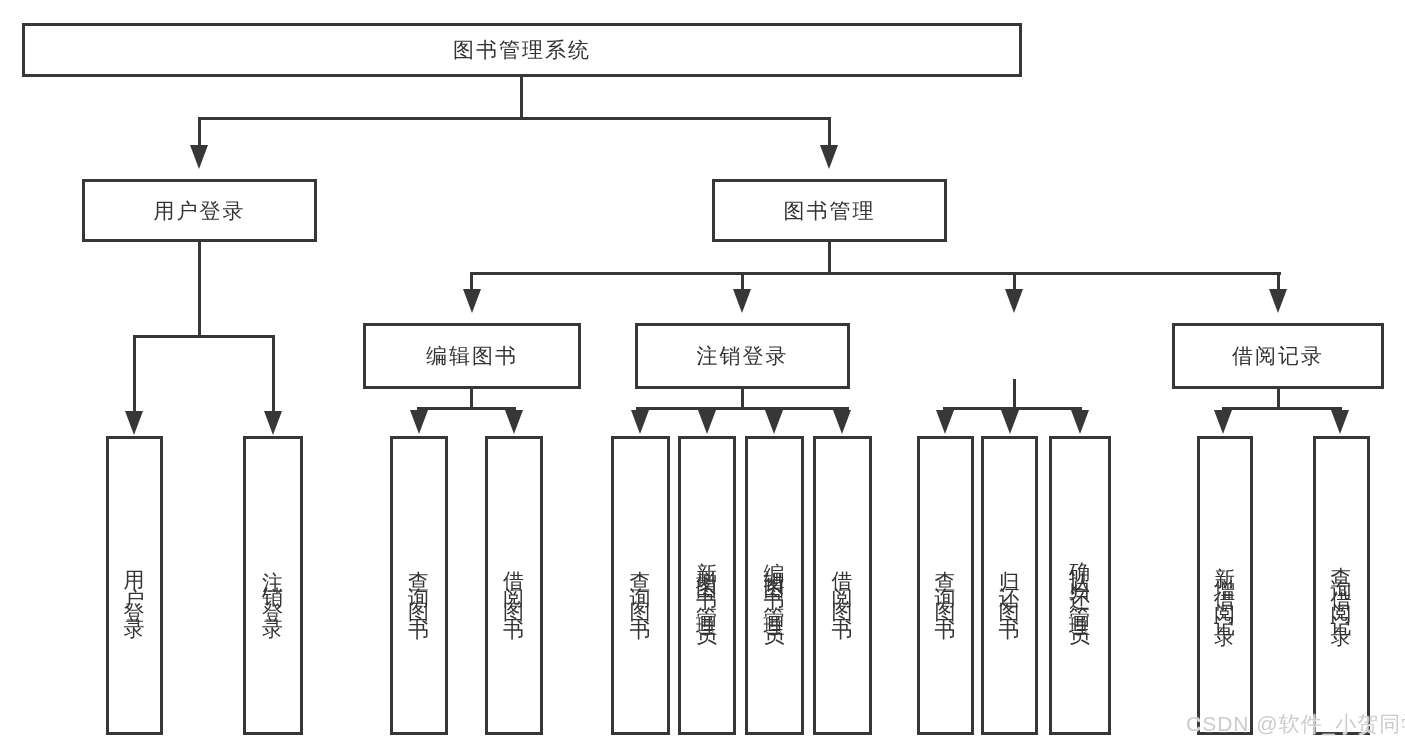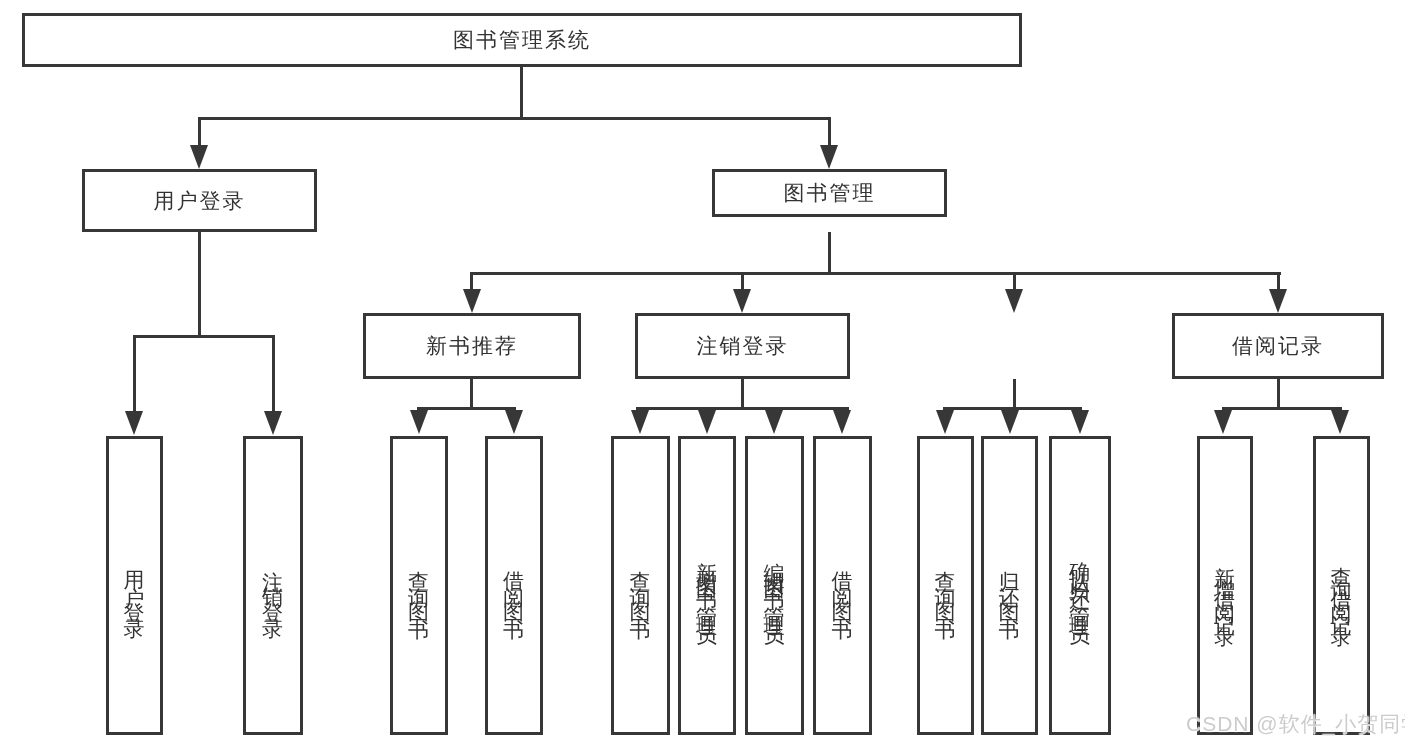--- a/index.html
+++ b/index.html
@@ -19,20 +19,21 @@
     border:3px solid #373737;
     display:flex;
     align-items:center;
     justify-content:center;
     z-index:2;
   }
   .hbox {
     font-size:21px;
     letter-spacing:2px;
     white-space:nowrap;
+    margin-top:10px;
   }
   .vbox {
     writing-mode:vertical-rl;
     text-orientation:mixed;
     font-size:21px;
     line-height:1;
   }
   .ls16 { letter-spacing:16px; }
   .ls12 { letter-spacing:12px; }
   .ls9  { letter-spacing:9px;  }
@@ -65,41 +66,41 @@
   <div class="box hbox" style="left:22px; top:13px; width:1000px; height:54px;">图书管理系统</div>
 
   <div class="line" style="left:520px; top:67px; width:3px; height:52px;"></div>
   <div class="line" style="left:198px; top:117px; width:633px; height:3px;"></div>
   <div class="line" style="left:198px; top:117px; width:3px; height:32px;"></div>
   <div class="arrow" style="left:190px; top:145px;"></div>
   <div class="line" style="left:828px; top:117px; width:3px; height:32px;"></div>
   <div class="arrow" style="left:820px; top:145px;"></div>
 
   <div class="box hbox" style="left:82px; top:169px; width:235px; height:63px;">用户登录</div>
-  <div class="box hbox" style="left:712px; top:169px; width:235px; height:48px;">图书管理</div>
+  <div class="box hbox" style="left:712px; top:169px; width:235px; height:63px;">图书管理</div>
 
   <div class="line" style="left:198px; top:232px; width:3px; height:106px;"></div>
   <div class="line" style="left:133px; top:335px; width:142px; height:3px;"></div>
   <div class="line" style="left:133px; top:335px; width:3px; height:78px;"></div>
   <div class="arrow" style="left:125px; top:411px;"></div>
   <div class="line" style="left:272px; top:335px; width:3px; height:78px;"></div>
   <div class="arrow" style="left:264px; top:411px;"></div>
 
   <div class="line" style="left:828px; top:232px; width:3px; height:43px;"></div>
   <div class="line" style="left:470px; top:272px; width:811px; height:3px;"></div>
   <div class="line" style="left:470px; top:272px; width:3px; height:19px;"></div>
   <div class="arrow" style="left:463px; top:289px;"></div>
   <div class="line" style="left:741px; top:272px; width:3px; height:19px;"></div>
   <div class="arrow" style="left:733px; top:289px;"></div>
   <div class="line" style="left:1013px; top:272px; width:3px; height:19px;"></div>
   <div class="arrow" style="left:1005px; top:289px;"></div>
   <div class="line" style="left:1277px; top:272px; width:3px; height:19px;"></div>
   <div class="arrow" style="left:1269px; top:289px;"></div>
 
-  <div class="box hbox" style="left:363px; top:313px; width:218px; height:66px;">新书推荐</div>
+  <div class="box hbox" style="left:363px; top:313px; width:218px; height:66px;">编辑图书</div>
   <div class="box hbox" style="left:635px; top:313px; width:215px; height:66px;">注销登录</div>
   <div class="box hbox" style="left:1172px; top:313px; width:212px; height:66px;">借阅记录</div>
 
   <div class="line" style="left:470px; top:379px; width:3px; height:31px;"></div>
   <div class="line" style="left:417px; top:407px; width:99px; height:3px;"></div>
   <div class="arrow" style="left:410px; top:410px;"></div>
   <div class="arrow" style="left:505px; top:410px;"></div>
 
   <div class="line" style="left:741px; top:379px; width:3px; height:31px;"></div>
   <div class="line" style="left:636px; top:407px; width:213px; height:3px;"></div>

